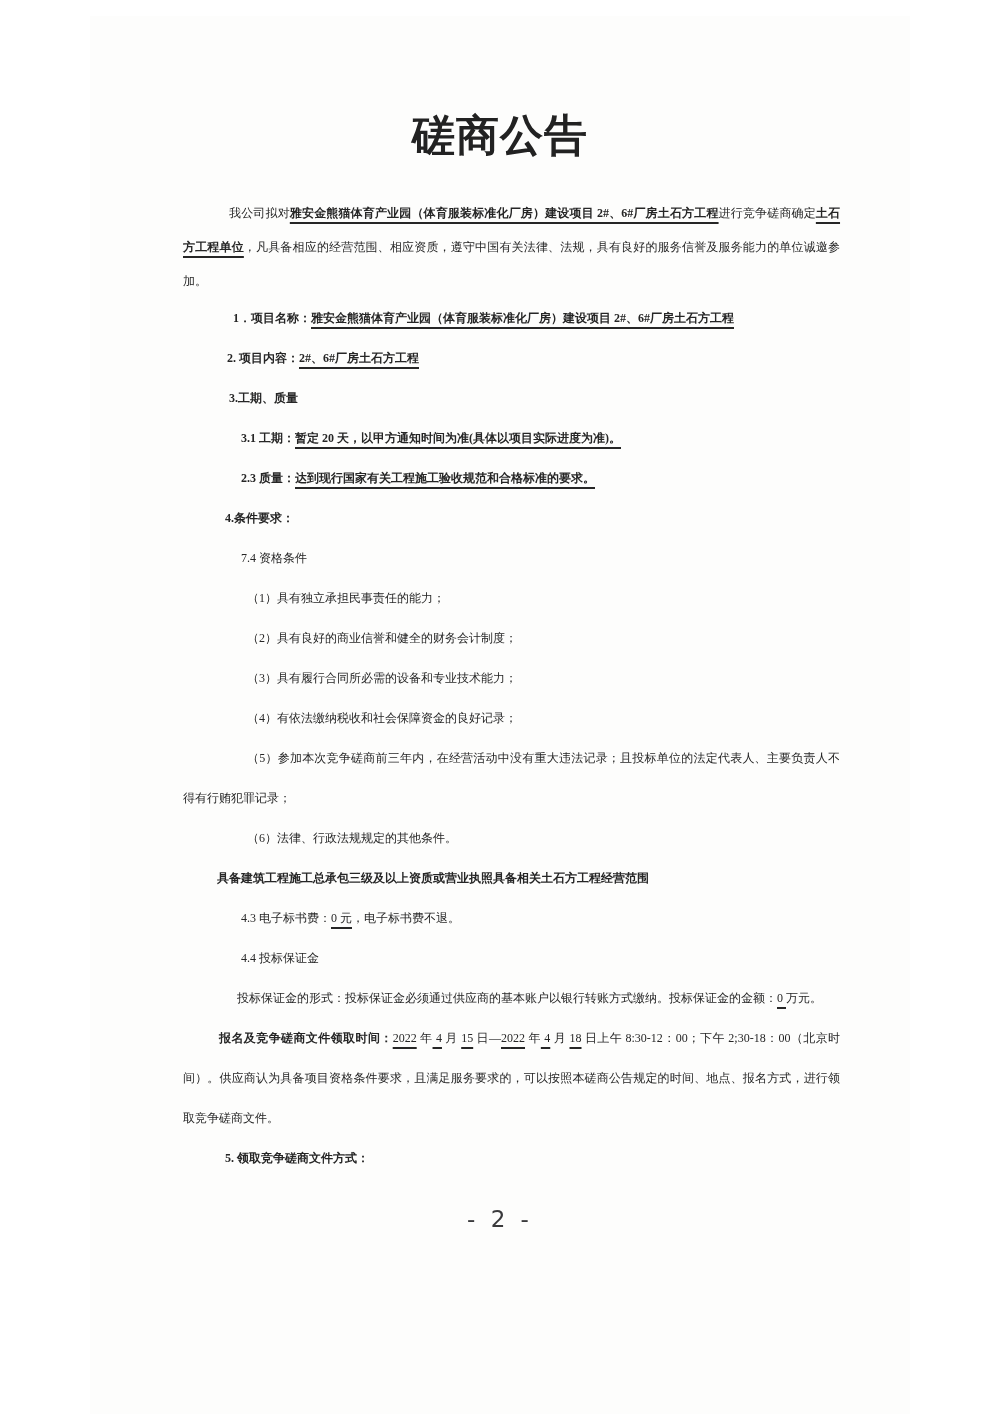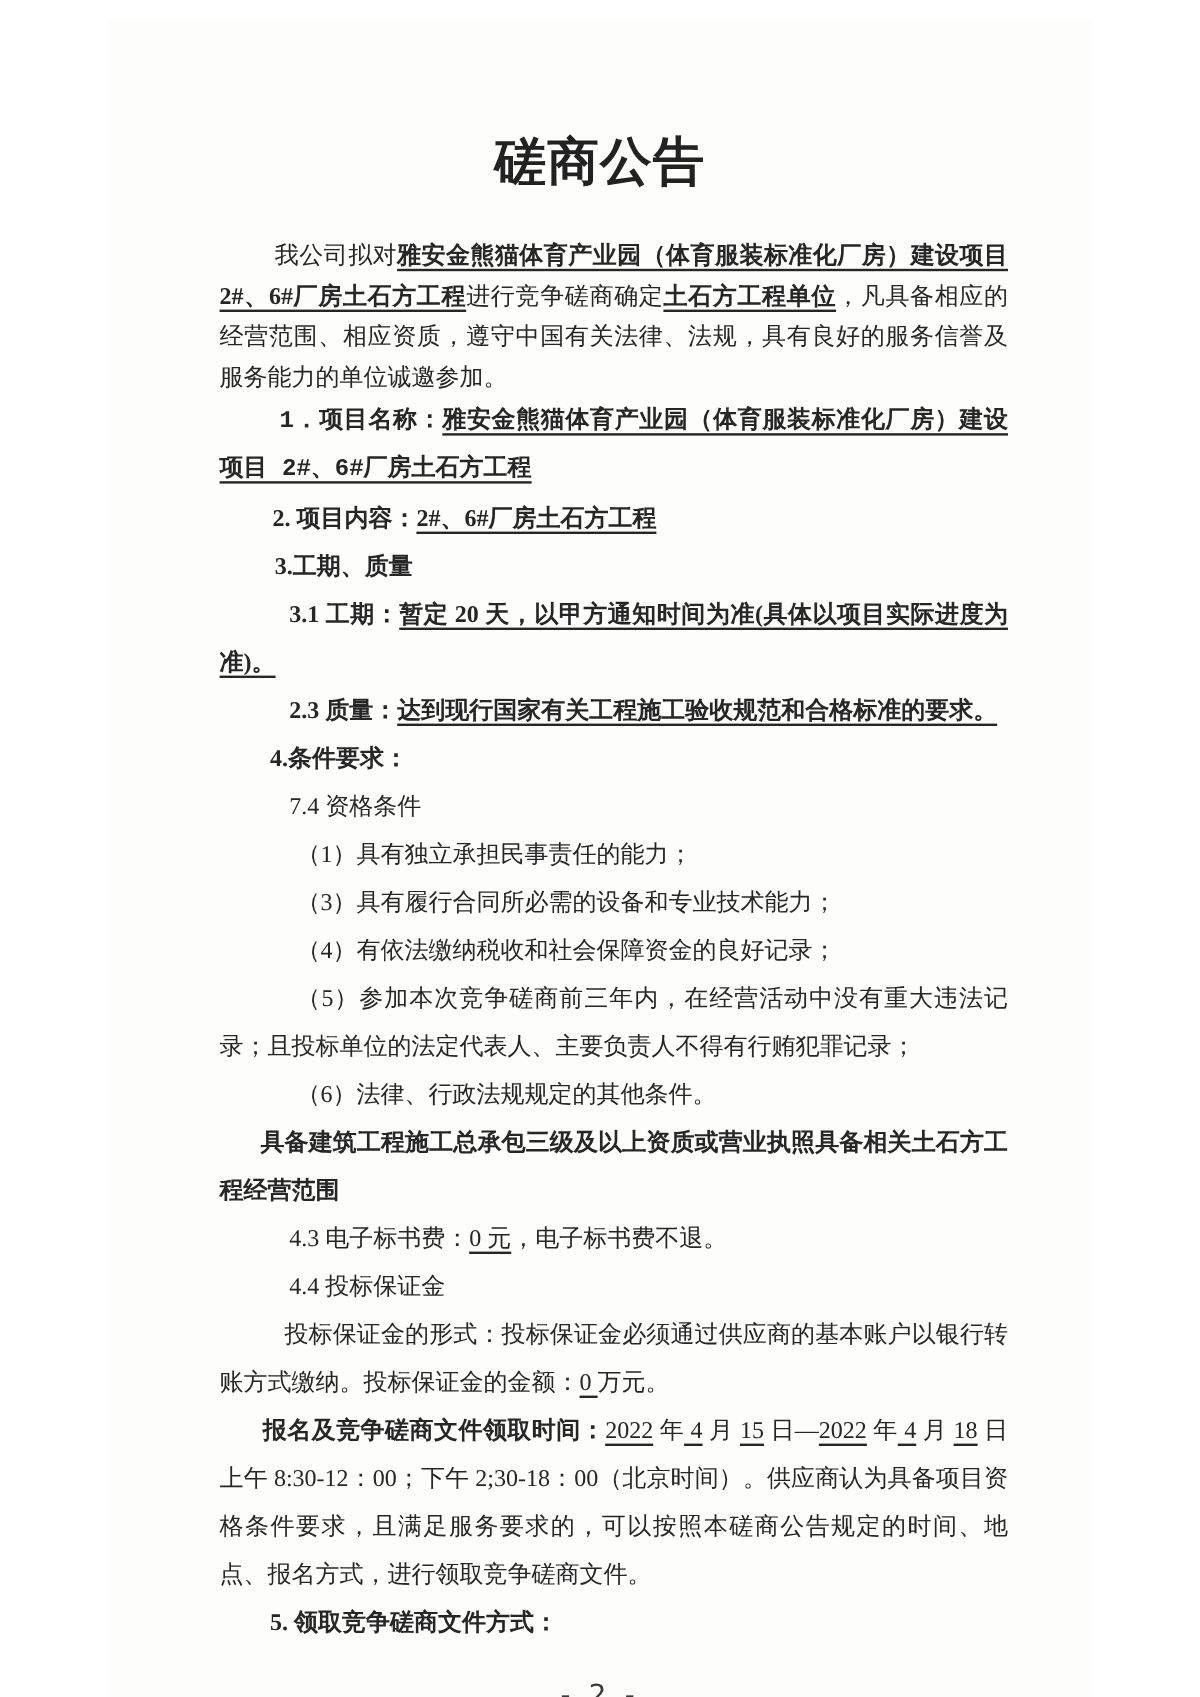--- a/index.html
+++ b/index.html
@@ -22,41 +22,41 @@
     padding-top: 96px;
     text-align: center;
     font-size: 43px;
     line-height: 48px;
     font-weight: bold;
     color: #222222;
     letter-spacing: 1px;
   }
   .doc-body {
     padding: 36px 70px 0 93px;
-    font-size: 20px;
+    font-size: 12px;
   }
   .para {
     line-height: 40px;
     margin: 0;
     text-align: justify;
   }
   .intro { line-height: 34px; }
   .b { font-weight: bold; }
   .u {
     text-decoration: underline;
     text-underline-offset: 5px;
     text-decoration-thickness: 1.5px;
   }
   
   .ind34 { text-indent: 34px; }
   .ind36 { text-indent: 36px; }
   .ind42 { text-indent: 42px; }
   .ind44 { text-indent: 44px; }
   .ind46 { text-indent: 46px; }
-  .ind50 { text-indent: 50px; font-family: Liberation Mono, monospace; }
+  .ind50 { text-indent: 50px; }
   .ind54 { text-indent: 54px; }
   .ind58 { text-indent: 58px; }
   .ind64 { text-indent: 64px; }
   .page-number {
     margin-top: 28px;
     text-align: center;
     font-family: "DejaVu Sans", "Liberation Sans", sans-serif;
     font-size: 23px;
     color: #3a3a3c;
     letter-spacing: 4px;
@@ -71,20 +71,21 @@
   <div class="doc-body">
       <div class="para ind46 intro"><span>我公司拟对</span><span class="b u">雅安金熊猫体育产业园（体育服装标准化厂房）建设项目 2#、6#厂房土石方工程</span><span>进行竞争磋商确定</span><span class="b u">土石方工程单位</span><span>，凡具备相应的经营范围、相应资质，遵守中国有关法律、法规，具有良好的服务信誉及服务能力的单位诚邀参加。</span></div>
       <div class="para ind50"><span class="b">1．项目名称：</span><span class="b u">雅安金熊猫体育产业园（体育服装标准化厂房）建设项目 2#、6#厂房土石方工程</span></div>
       <div class="para ind44"><span class="b">2.  项目内容：</span><span class="b u">2#、6#厂房土石方工程</span></div>
       <div class="para ind46"><span class="b">3.工期、质量</span></div>
       <div class="para ind58"><span class="b">3.1 工期：</span><span class="b u">暂定 20 天，以甲方通知时间为准(具体以项目实际进度为准)。</span></div>
       <div class="para ind58"><span class="b">2.3 质量：</span><span class="b u">达到现行国家有关工程施工验收规范和合格标准的要求。</span></div>
       <div class="para ind42"><span class="b">4.条件要求：</span></div>
       <div class="para ind58"><span>7.4 资格条件</span></div>
       <div class="para ind64"><span>（1）具有独立承担民事责任的能力；</span></div>
+      <div class="para ind64"><span>（2）具有良好的商业信誉和健全的财务会计制度；</span></div>
       <div class="para ind64"><span>（3）具有履行合同所必需的设备和专业技术能力；</span></div>
       <div class="para ind64"><span>（4）有依法缴纳税收和社会保障资金的良好记录；</span></div>
       <div class="para ind64"><span>（5）参加本次竞争磋商前三年内，在经营活动中没有重大违法记录；且投标单位的法定代表人、主要负责人不得有行贿犯罪记录；</span></div>
       <div class="para ind64"><span>（6）法律、行政法规规定的其他条件。</span></div>
       <div class="para ind34"><span class="b">具备建筑工程施工总承包三级及以上资质或营业执照具备相关土石方工程经营范围</span></div>
       <div class="para ind58"><span>4.3 电子标书费：</span><span class="u">0 元</span><span>，电子标书费不退。</span></div>
       <div class="para ind58"><span>4.4 投标保证金</span></div>
       <div class="para ind54"><span>投标保证金的形式：投标保证金必须通过供应商的基本账户以银行转账方式缴纳。投标保证金的金额：</span><span class="u">0 </span><span>万元。</span></div>
       <div class="para ind36"><span class="b">报名及竞争磋商文件领取时间：</span><span class="u">2022</span><span> 年</span><span class="u"> 4</span><span> 月 </span><span class="u">15</span><span> 日—</span><span class="u">2022</span><span> 年</span><span class="u"> 4</span><span> 月 </span><span class="u">18</span><span> 日上午 8:30-12：00；下午 2;30-18：00（北京时间）。供应商认为具备项目资格条件要求，且满足服务要求的，可以按照本磋商公告规定的时间、地点、报名方式，进行领取竞争磋商文件。</span></div>
       <div class="para ind42"><span class="b">5.  领取竞争磋商文件方式：</span></div>

